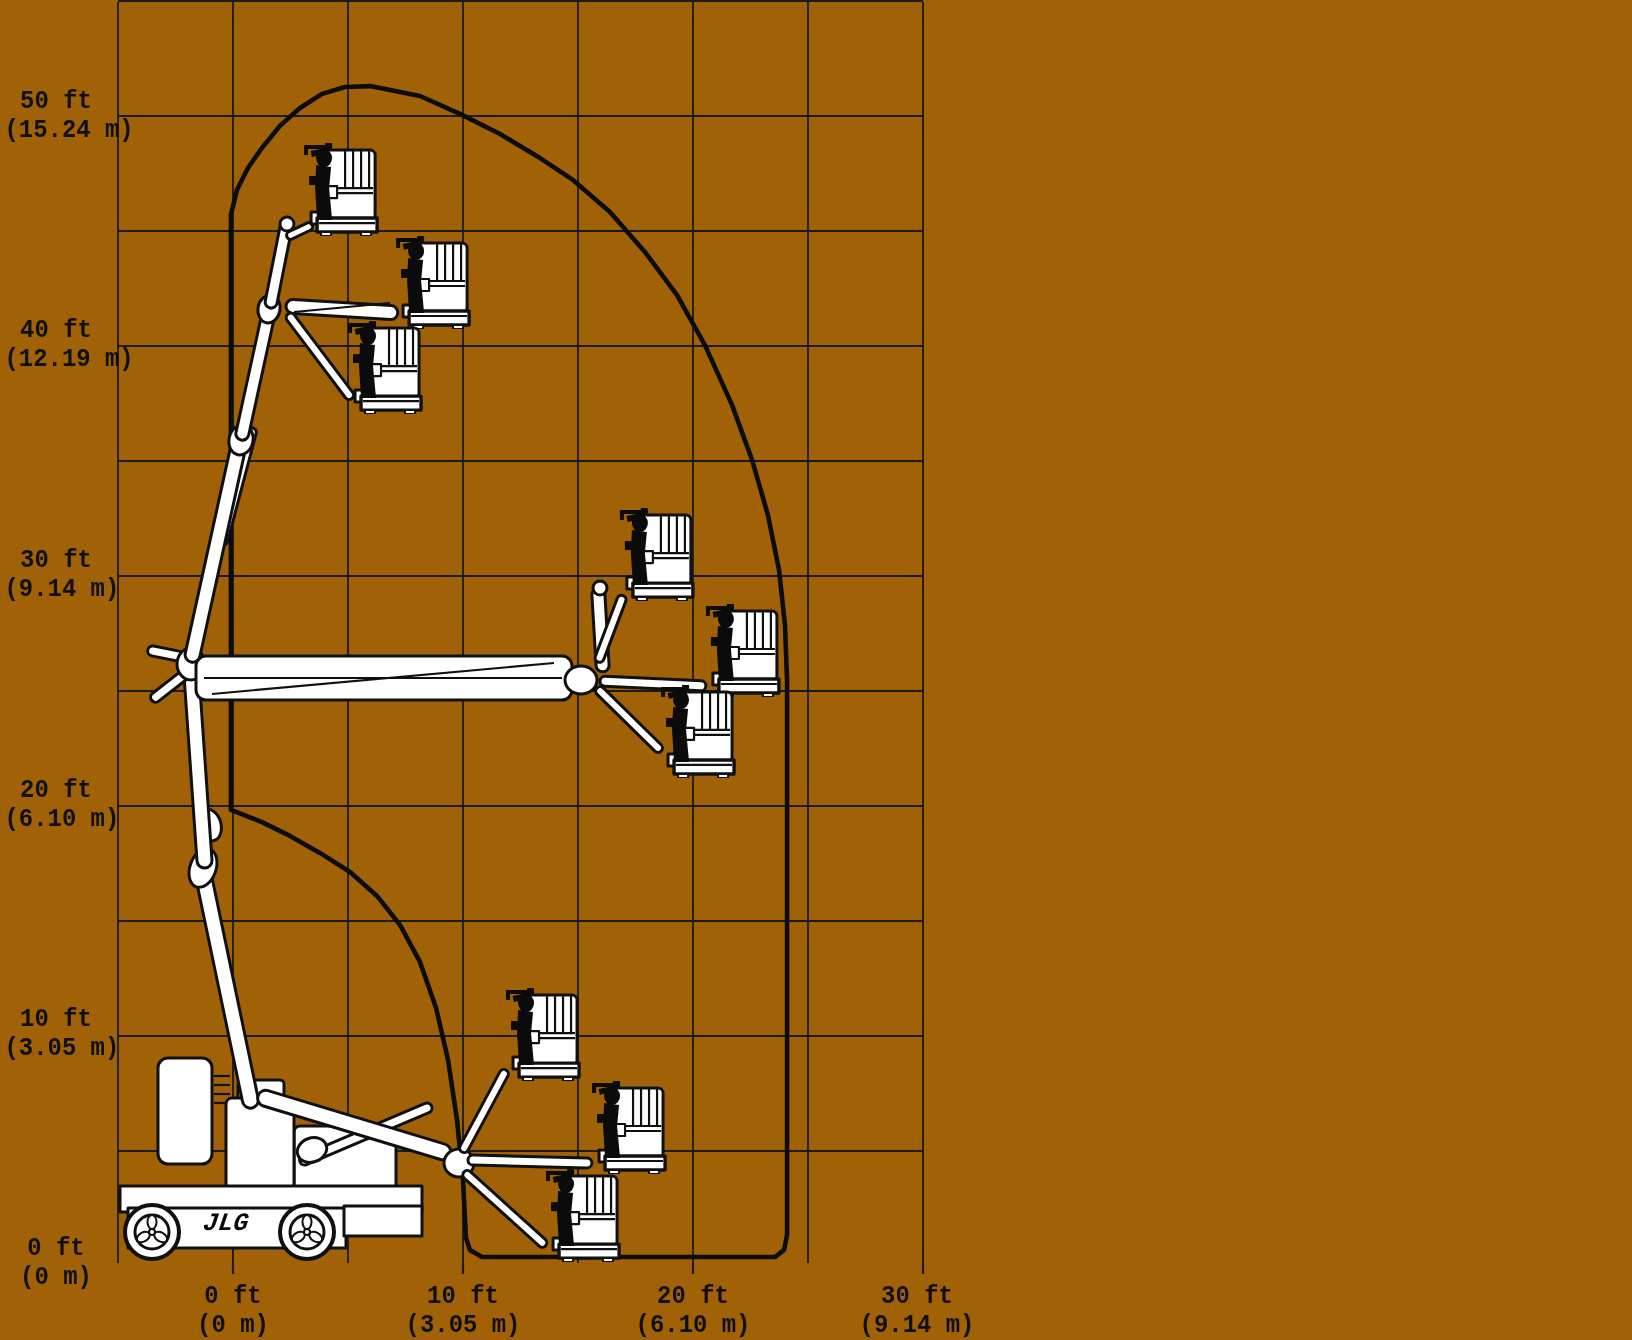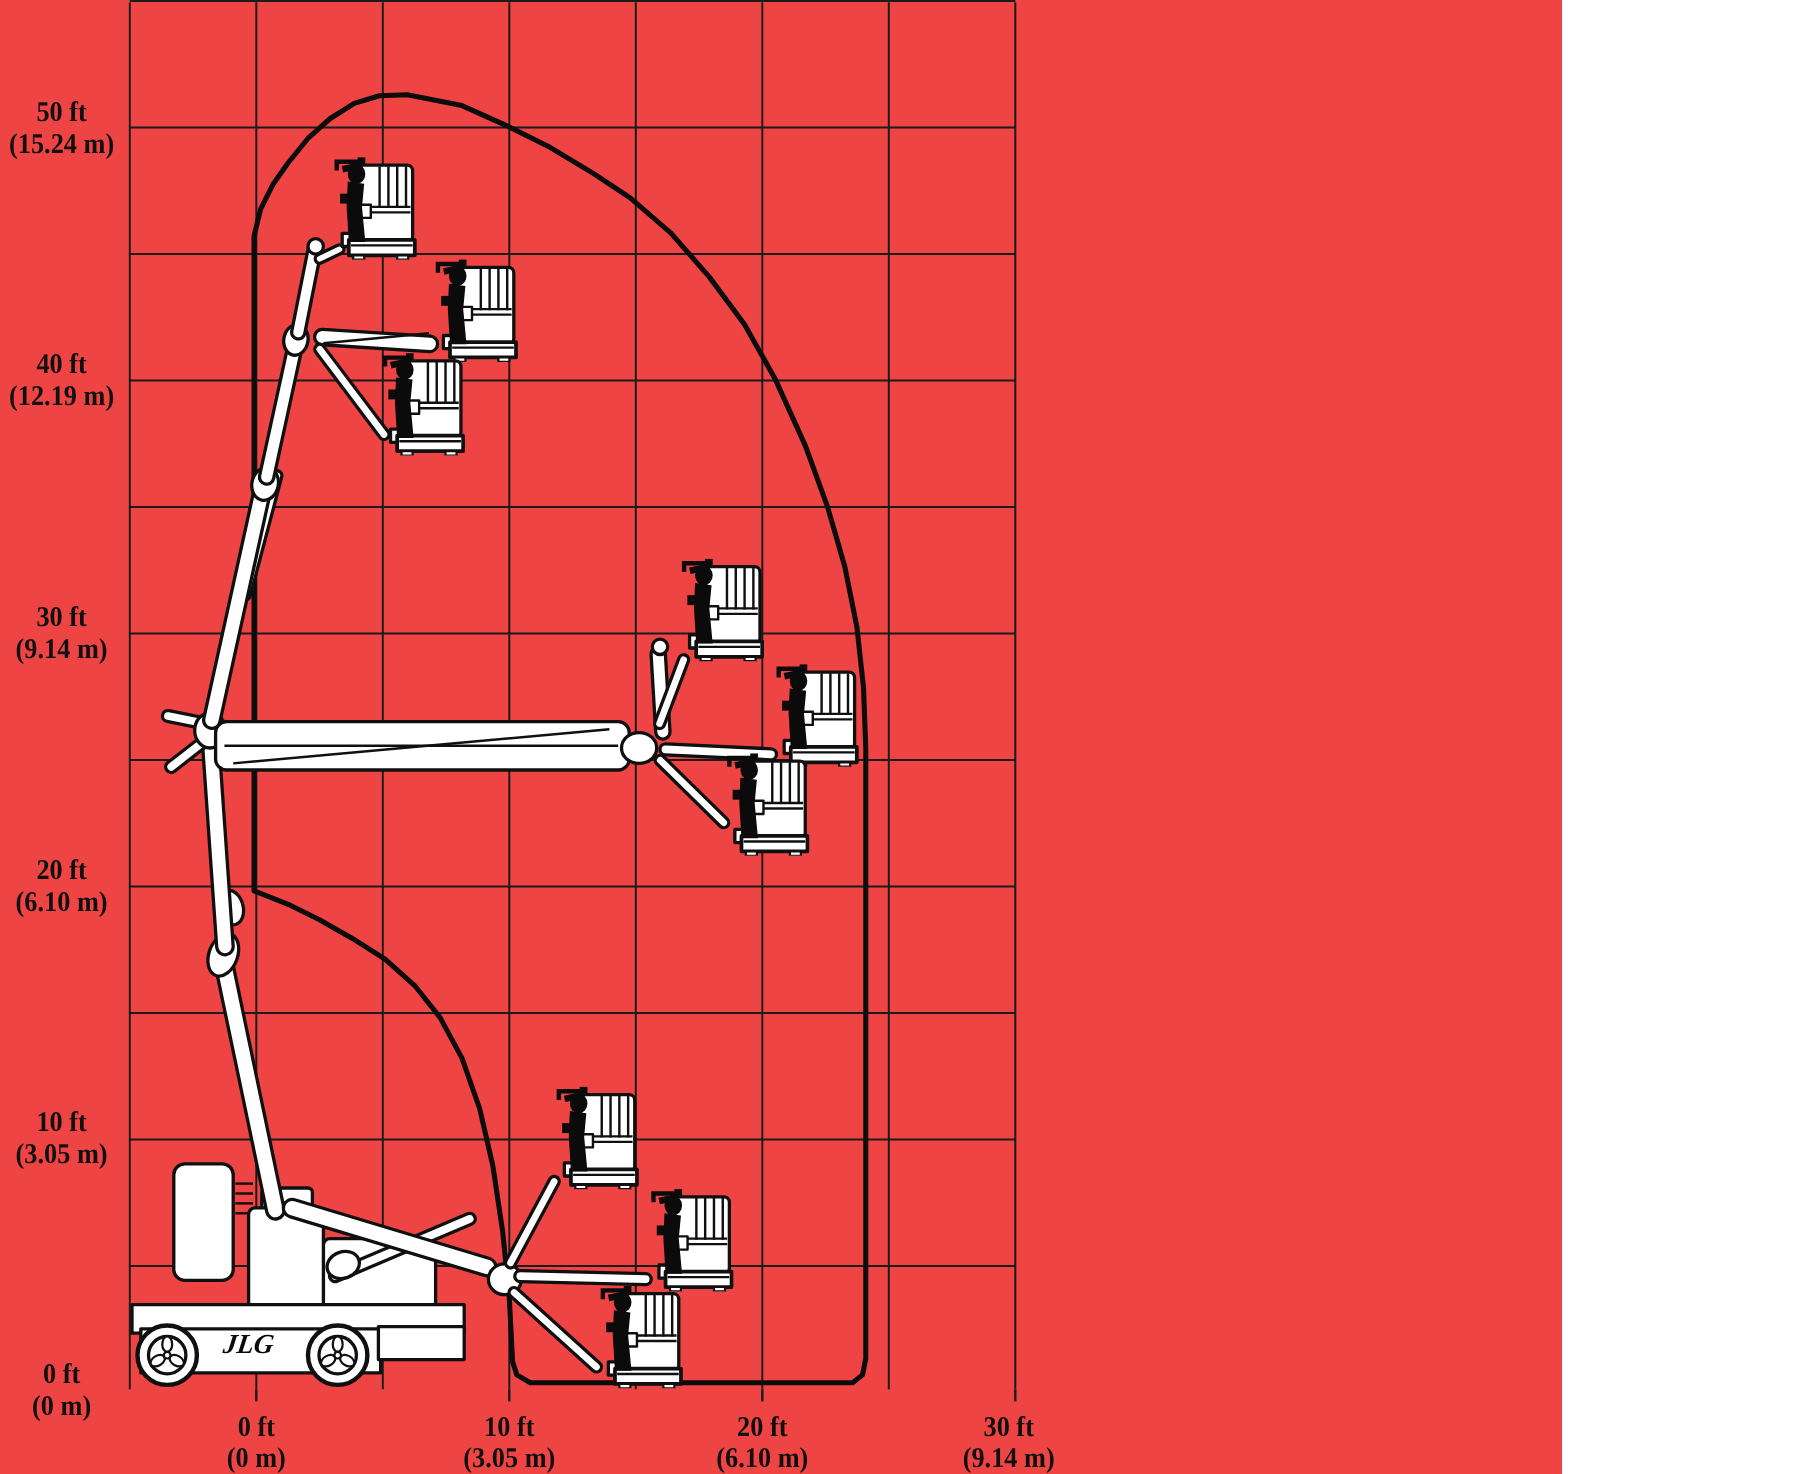--- a/index.html
+++ b/index.html
@@ -1,17 +1,17 @@
 <!DOCTYPE html>
 <html><head>
 <meta charset="utf-8">
 <style>
   html,body{margin:0;padding:0;background:#fff;}
-  .stage{position:relative;width:1420px;height:1340px;background:#ef4444;overflow:hidden;
-         font-family:Liberation Serif, serif;color:#111;}
+  .stage{position:relative;width:1632px;height:1340px;background:#a16207;overflow:hidden;
+         font-family:Liberation Mono, monospace;color:#111;}
   .stage svg{position:absolute;left:0;top:0;}
   .axis-label{position:absolute;font-weight:bold;font-size:26px;line-height:29px;
               text-align:center;white-space:nowrap;transform:scaleX(.92);color:#101010;}
   .y-label{width:112px;left:0;}
   .x-label{width:160px;top:1282px;}
   .jlg-logo{position:absolute;left:194px;top:1209px;width:64px;text-align:center;
             font-weight:bold;font-style:italic;font-size:25px;letter-spacing:0;
             transform:skewX(-8deg);color:#0a0a0a;}
   .grid-line{stroke:#1b1b1b;stroke-width:1.8;}
   .tick{stroke:#1b1b1b;stroke-width:2.2;}

